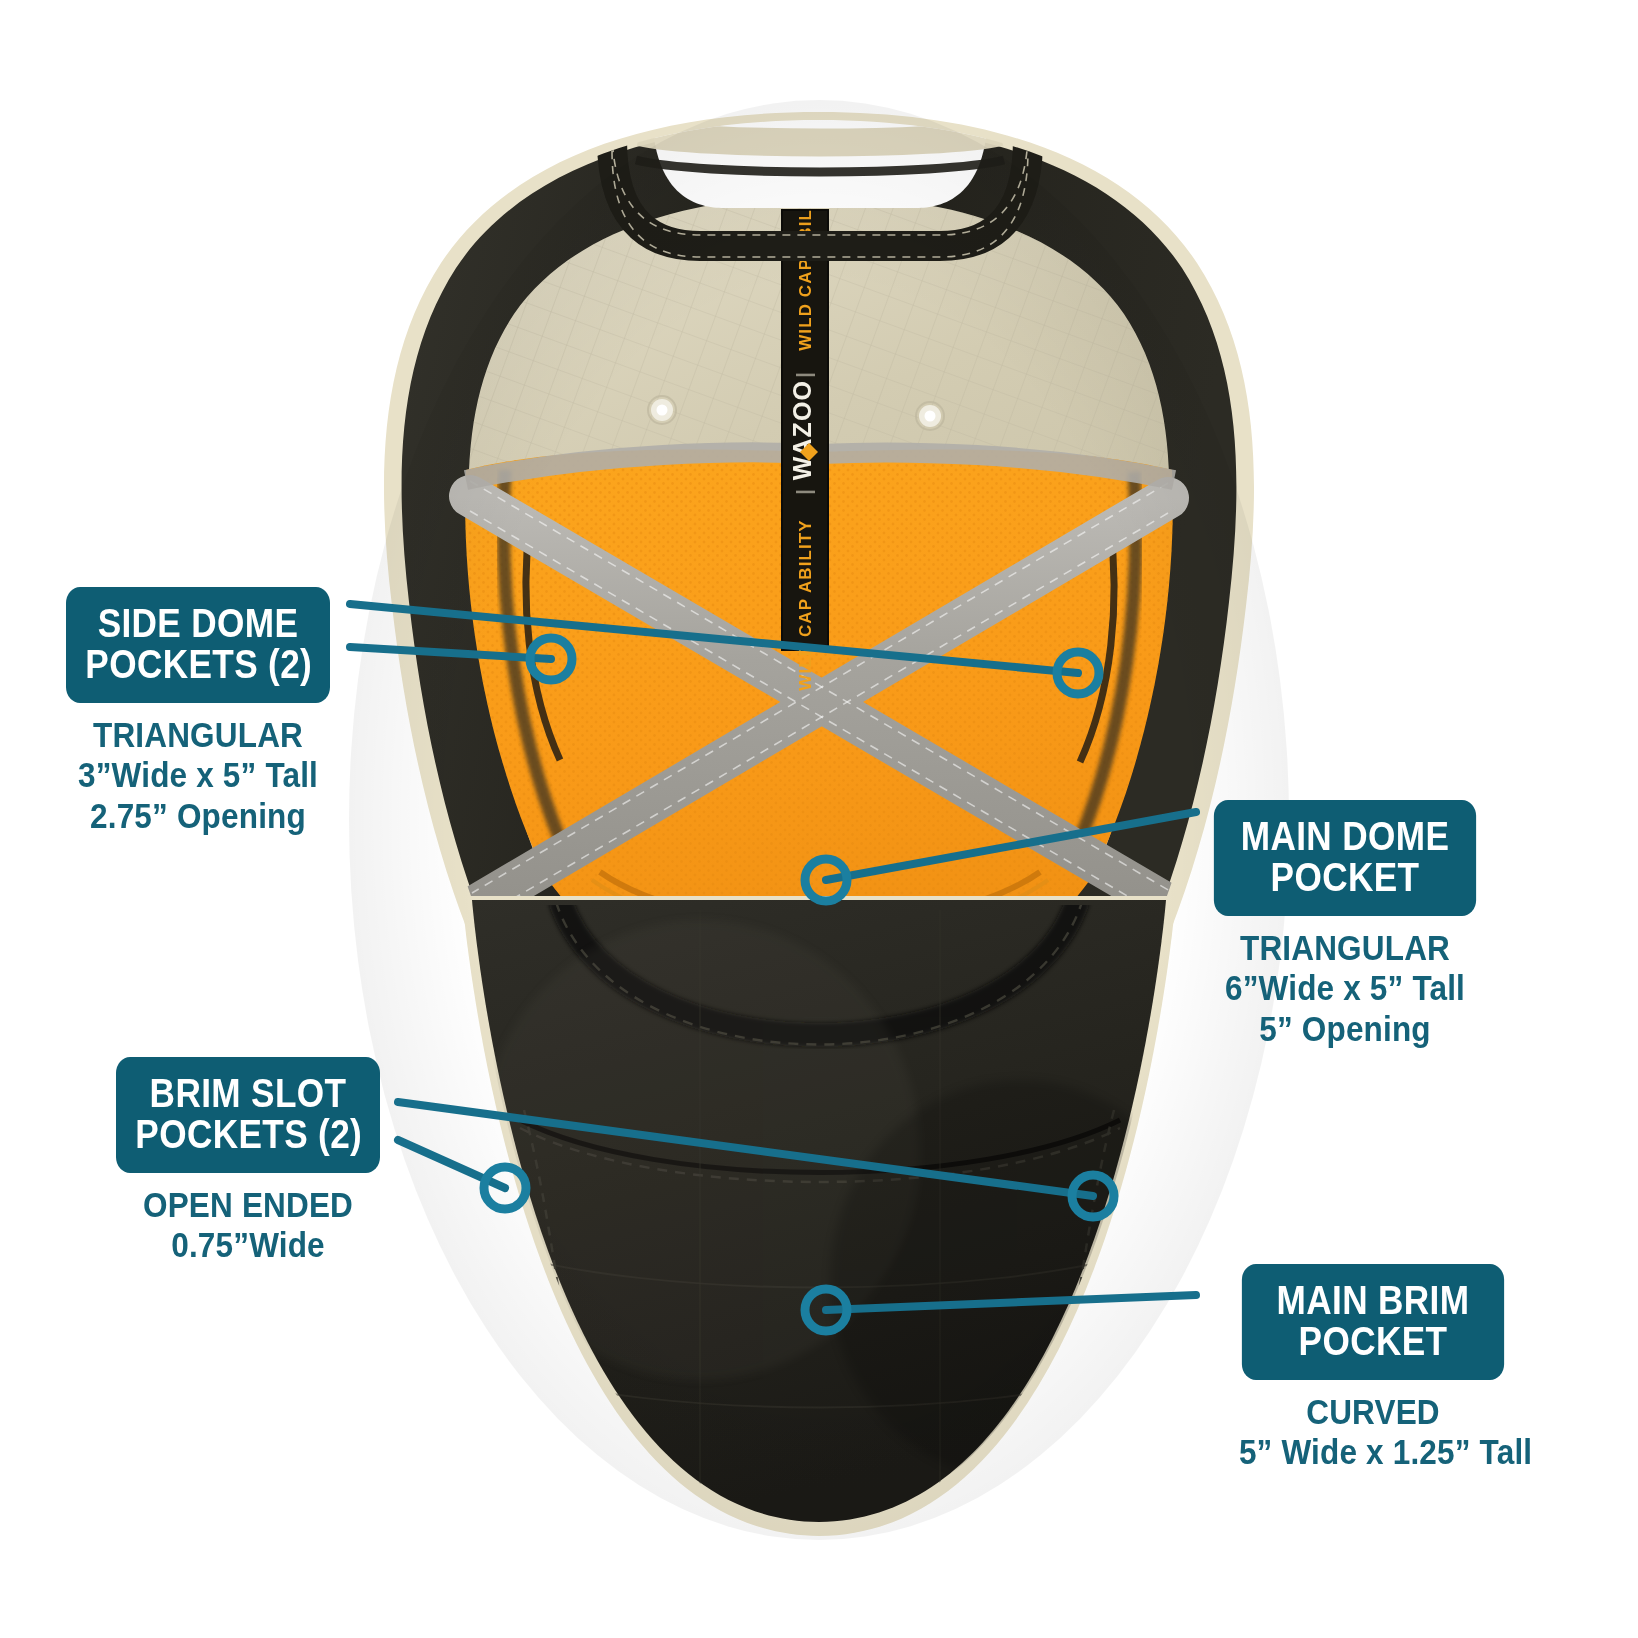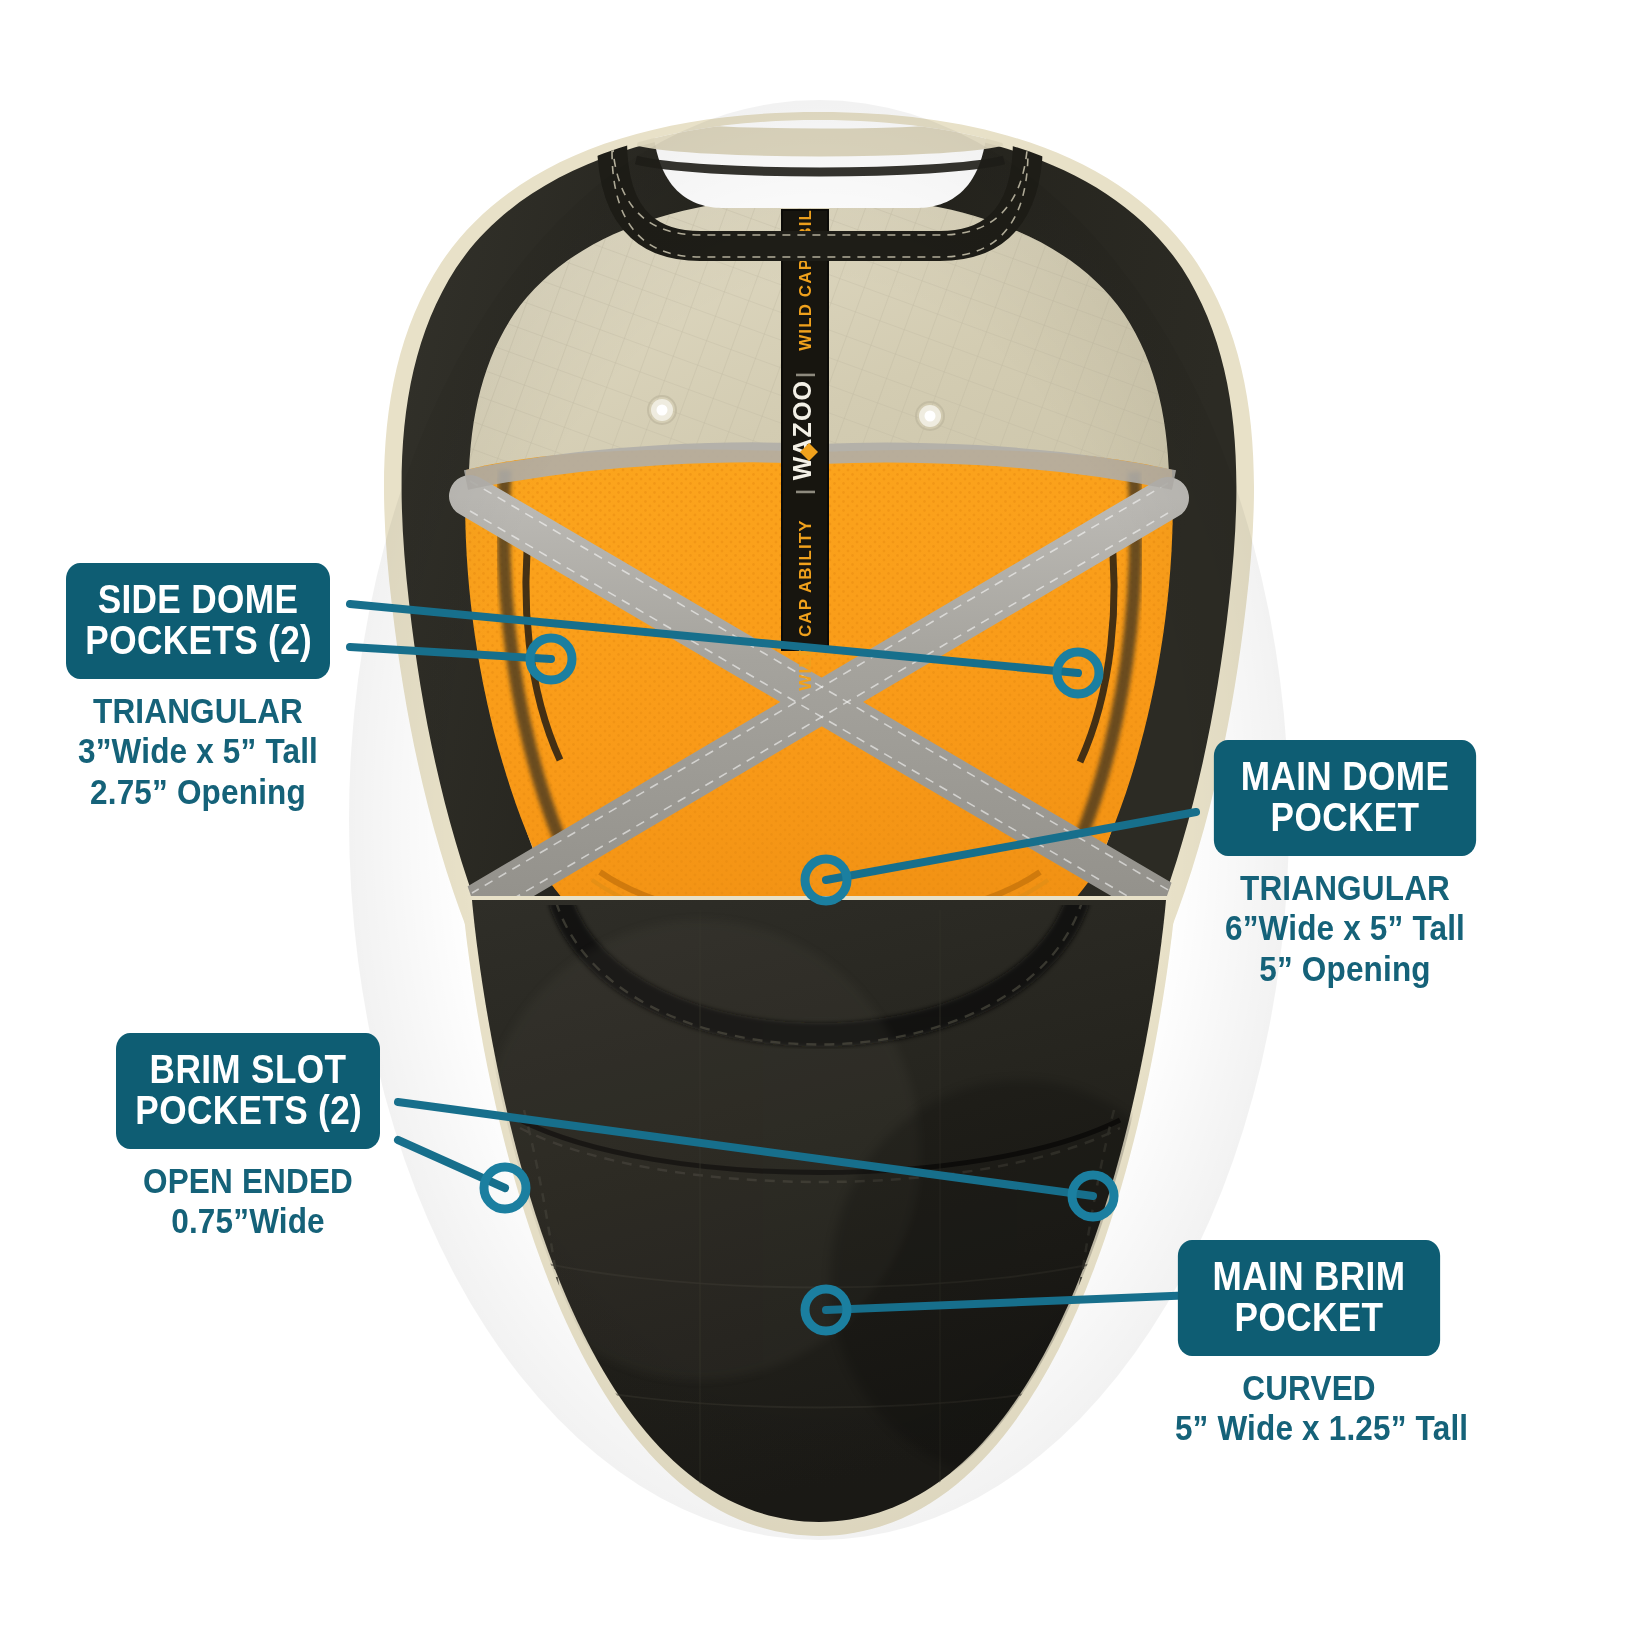--- a/index.html
+++ b/index.html
@@ -8,21 +8,21 @@
     width:1638px; height:1638px;
     font-family:"Liberation Sans", sans-serif;
     position:relative; overflow:hidden;
   }
   #stage { position:absolute; inset:0; }
 
   
   #product { position:absolute; left:0; top:0; width:1638px; height:1638px; }
 
   
-  .callout { position:absolute; }
+  .callout { position:absolute;margin-top:24px; }
   .cbox {
     background:#0e5d73;
     border-radius:16px;
     color:#ffffff;
     text-align:center;
     padding:16px 22px 18px 22px;
     font-weight:bold;
     font-size:40px;
     line-height:1.02;
     letter-spacing:0.4px;
@@ -38,23 +38,23 @@
     font-weight:bold;
     font-size:35px;
     line-height:1.16;
     letter-spacing:0.2px;
     transform:scaleX(0.9);
     transform-origin:center top;
   }
   .csub .ln { display:block; white-space:nowrap; }
 
   #co-side      { left:48px;   top:563px;  width:300px; }
-  #co-maindome  { left:1196px; top:740px;  width:298px; }
+  #co-maindome  { left:1196px; top:776px;  width:298px; }
   #co-brimslot  { left:98px;   top:1033px; width:300px; }
-  #co-mainbrim  { left:1160px; top:1240px; width:298px; }
+  #co-mainbrim  { left:1224px; top:1240px; width:298px; }
 
   #lines { position:absolute; left:0; top:0; width:1638px; height:1638px; pointer-events:none; }
 </style>
 </head>
 <body>
 
 <div id="stage">
 
   <svg id="product" viewBox="0 0 1638 1638">
     <defs>

